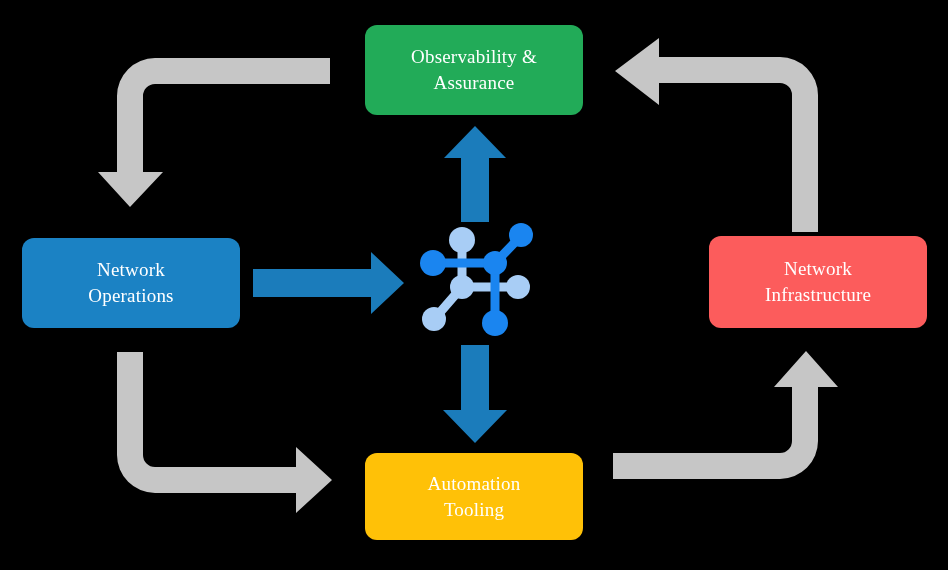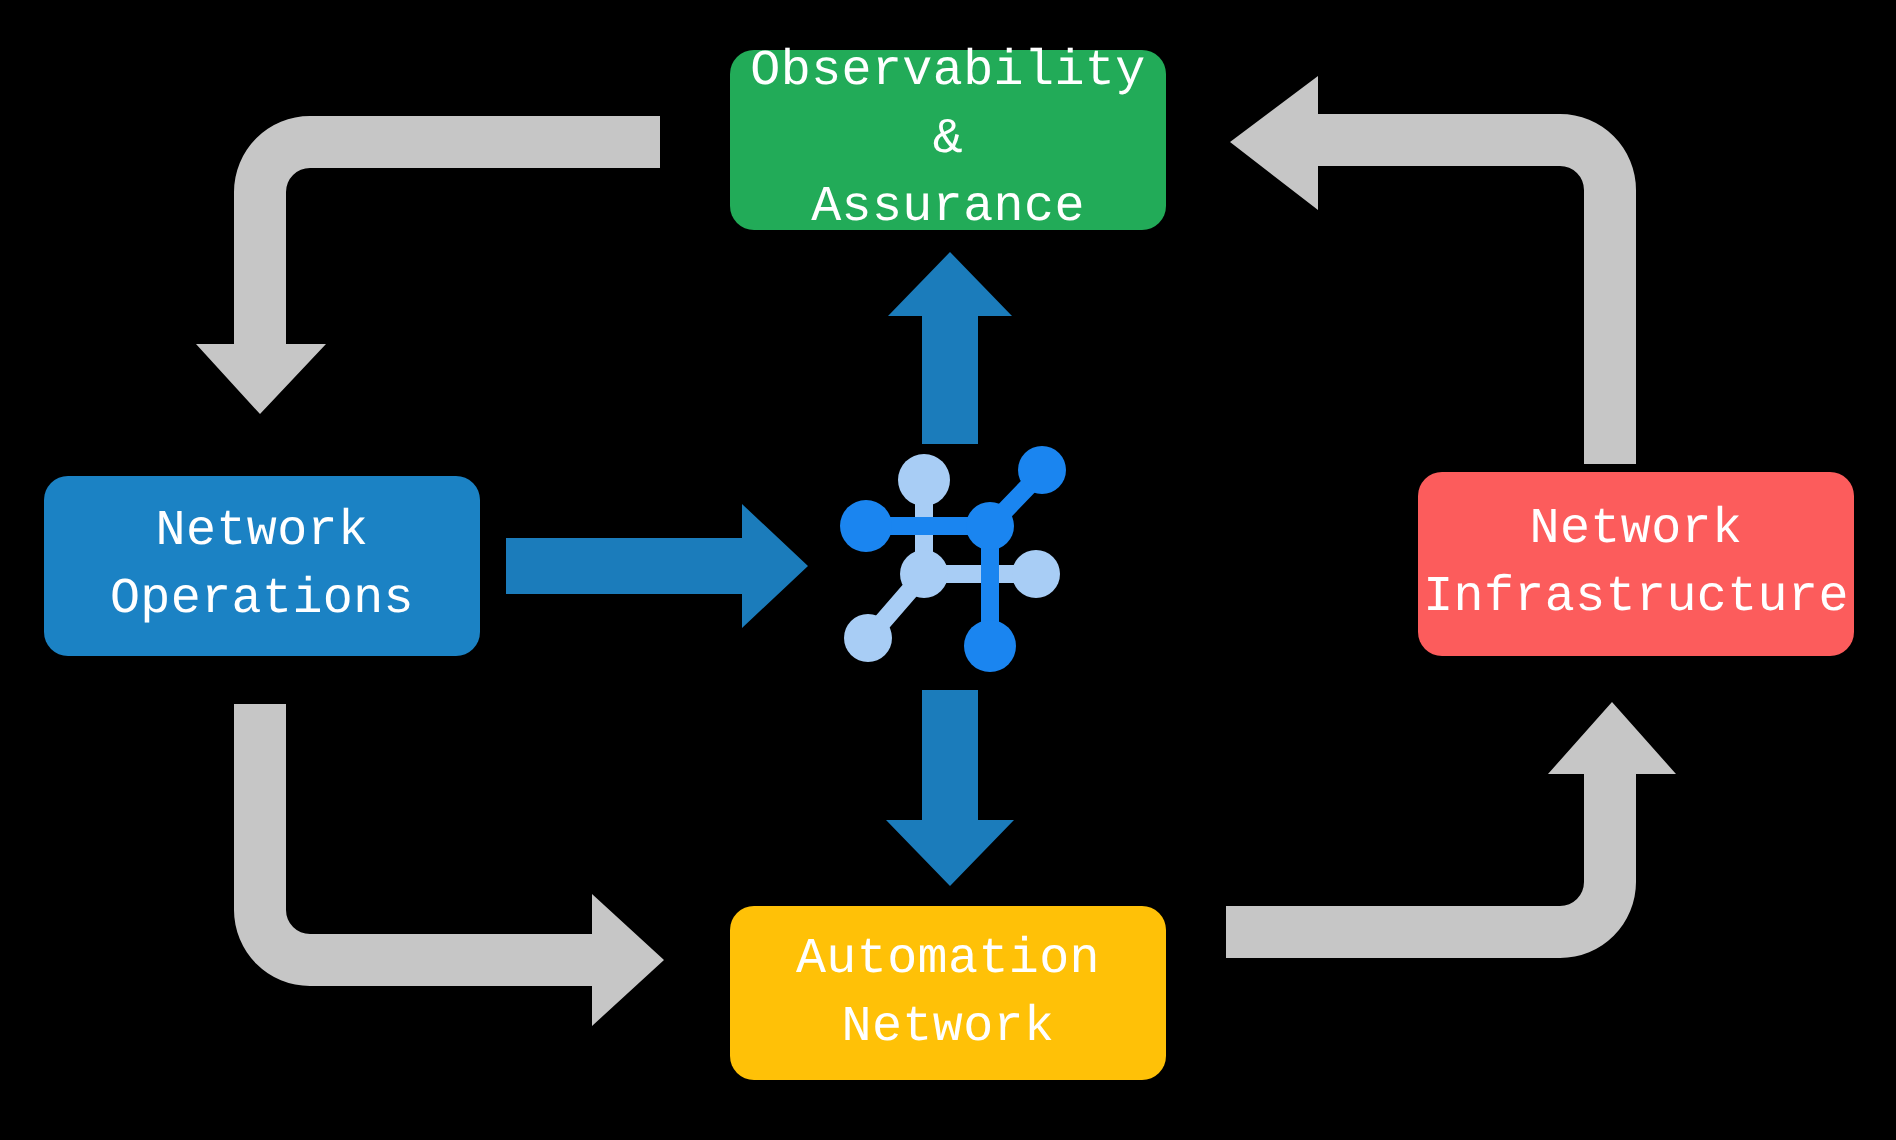--- a/index.html
+++ b/index.html
@@ -27,22 +27,22 @@
     position: absolute;
     border-radius: 12px;
     display: flex;
     align-items: center;
     justify-content: center;
     text-align: center;
     box-sizing: border-box;
   }
   .node-label {
     color: #ffffff;
-    font-family: Liberation Mono, monospace;
-    font-size: 25px;
+    font-family: Liberation Serif, serif;
+    font-size: 19px;
     font-weight: 400;
     line-height: 1.35;
     letter-spacing: 0.2px;
     white-space: pre-line;
     user-select: none;
   }
   #box-observability { left: 365px; top: 25px;  width: 218px; height: 90px; background: #22ab58; }
   #box-network-operations { left: 22px;  top: 238px; width: 218px; height: 90px; background: #1b82c4; }
   #box-network-infrastructure { left: 709px; top: 236px; width: 218px; height: 92px; background: #fc5c5c; }
   #box-automation-tooling { left: 365px; top: 453px; width: 218px; height: 87px; background: #ffc107; }
@@ -123,16 +123,16 @@
 Operations</span>
   </div>
 
   <div class="node-box" id="box-network-infrastructure">
     <span class="node-label">Network
 Infrastructure</span>
   </div>
 
   <div class="node-box" id="box-automation-tooling">
     <span class="node-label">Automation
-Network</span>
+Tooling</span>
   </div>
 
 </div>
 
 </body></html>

